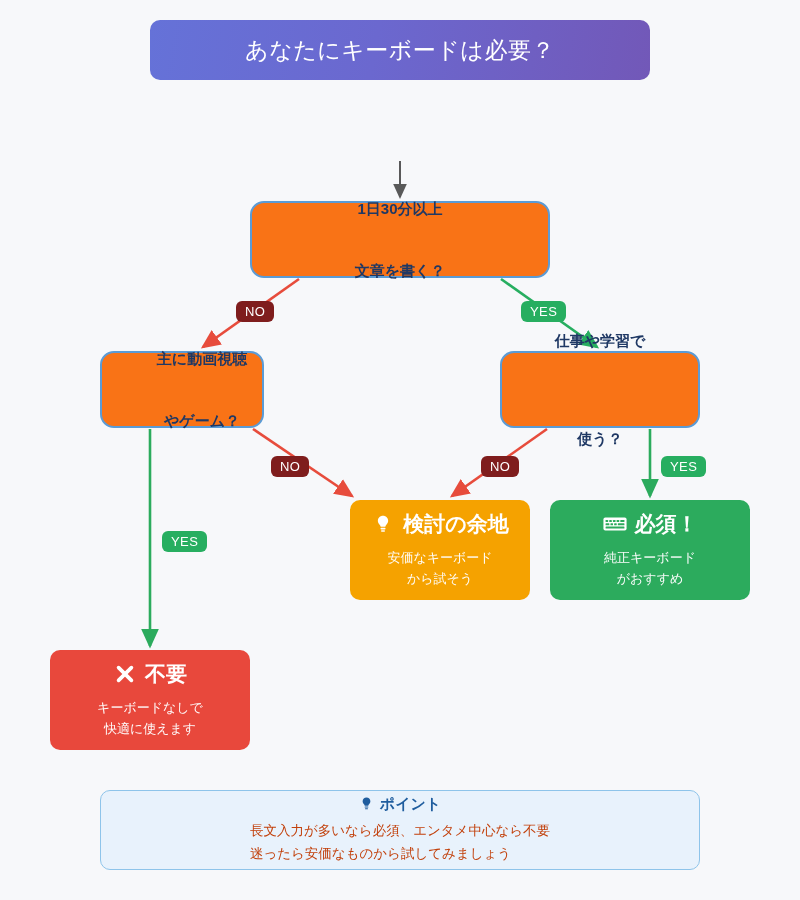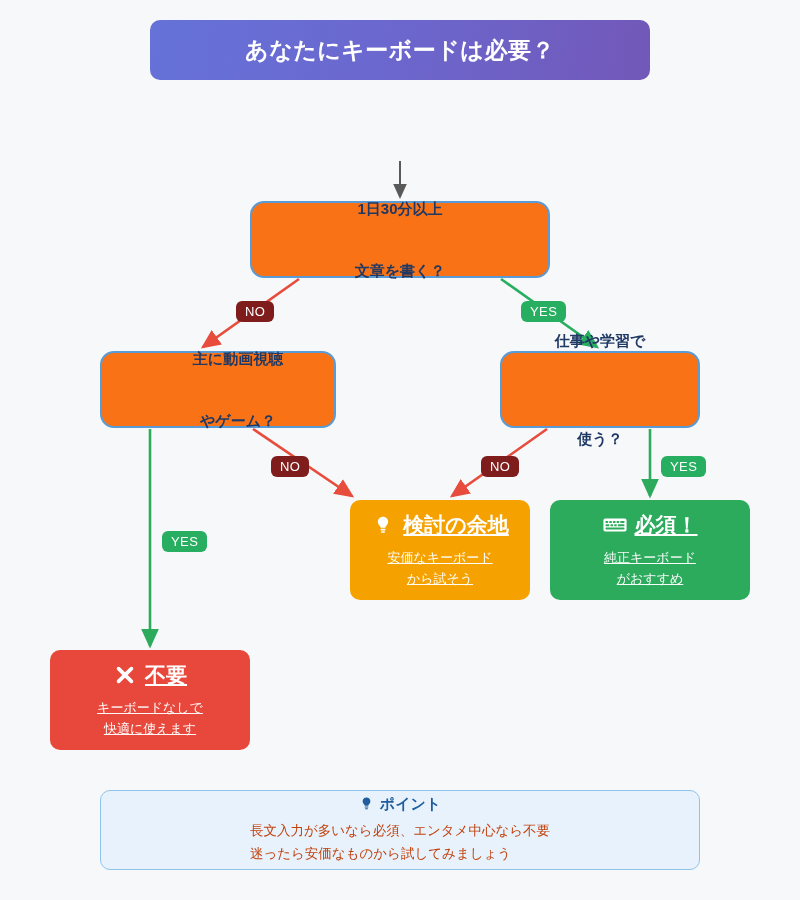--- a/index.html
+++ b/index.html
@@ -34,21 +34,21 @@
     top: 20px;
     width: 500px;
     height: 60px;
     border-radius: 10px;
     background: linear-gradient(100deg, #6572d8 0%, #6b68cf 45%, #7258b8 100%);
     display: flex;
     align-items: center;
     justify-content: center;
     color: #ffffff;
     font-size: 23px;
-    font-weight: bold;
+    font-weight: normal;
     letter-spacing: 0.5px;
   }
 
   
   .start-node {
     position: absolute;
     left: 345px;
     top: 101px;
     width: 110px;
     height: 60px;
@@ -75,21 +75,21 @@
     color: #1f3864;
     font-size: 15px;
     font-weight: bold;
     line-height: 1.55;
     text-align: center;
     box-sizing: border-box;
   }
   .decision .line2 { font-weight: bold; margin-top: 38px; }
 
   #decision-writing { left: 250px; top: 201px; width: 300px; height: 77px; }
-  #decision-media   { left: 100px; top: 351px; width: 236px; height: 77px; padding-left: 40px; }
+  #decision-media   { left: 100px; top: 351px; width: 164px; height: 77px; padding-left: 40px; }
   #decision-work    { left: 500px; top: 351px; width: 200px; height: 77px; gap: 36px; }
 
   
   .edge-label {
     position: absolute;
     border-radius: 6px;
     color: #ffffff;
     font-size: 13px;
     display: flex;
     align-items: center;
@@ -108,25 +108,24 @@
   #lbl-yes-2 { left: 162px; top: 531px; }
   #lbl-yes-3 { left: 661px; top: 456px; }
 
   
   .result {
     position: absolute;
     border-radius: 10px;
     display: flex;
     flex-direction: column;
     align-items: center;
-    justify-content: flex-end;
+    justify-content: space-between;
     color: #ffffff;
     box-sizing: border-box;
     padding: 10px 8px;
-    text-decoration: underline;
   }
   .result .result-head {
     display: flex;
     align-items: center;
     justify-content: center;
     gap: 8px;
     font-size: 21px;
     font-weight: bold;
     margin-bottom: 9px;
   }

